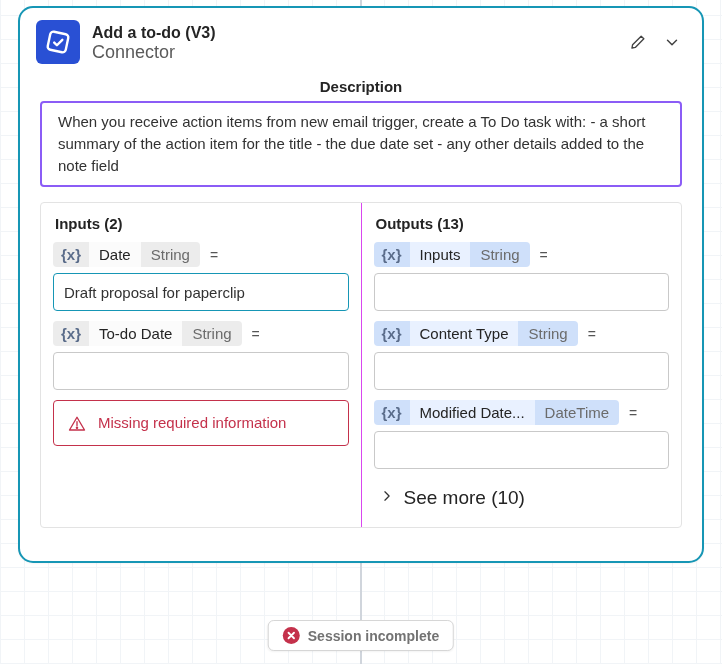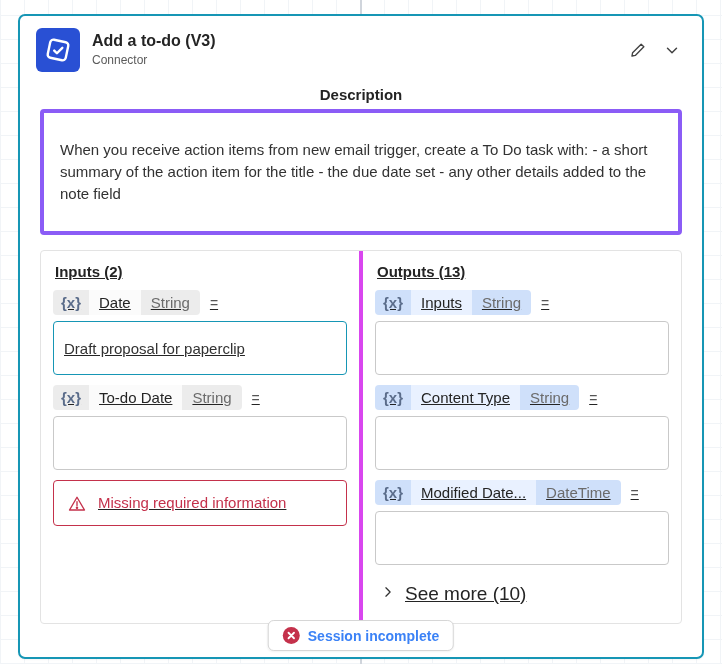--- a/index.html
+++ b/index.html
@@ -29,25 +29,25 @@
     top: 0;
     bottom: 0;
     width: 2px;
     margin-left: -1px;
     background: #d0d5dc;
     z-index: 0;
   }
   .card {
     position: absolute;
     left: 18px;
-    top: 14px;
+    top: 6px;
     width: 686px;
     background: #fff;
     border: 2px solid #1696b5;
-    border-radius: 7px;
+    border-radius: 15px;
     box-shadow: 0 1px 2px rgba(0,0,0,0.04);
     z-index: 1;
     padding-bottom: 18px;
   }
   .card-header {
     display: flex;
     align-items: center;
     padding: 12px 16px 8px 16px;
     gap: 12px;
   }
@@ -57,51 +57,50 @@
     border-radius: 6px;
     background: #2950d4;
     display: flex;
     align-items: center;
     justify-content: center;
     flex-shrink: 0;
   }
   .app-icon svg { width: 26px; height: 26px; }
   .header-text { flex: 1; }
   .header-title { font-weight: 600; font-size: 16px; line-height: 20px; }
-  .header-sub { font-size: 12px; color: #5b5b5b; line-height: 18px; }
+  .header-sub { font-size: 18px; color: #5b5b5b; line-height: 18px; }
   .header-actions { display: flex; align-items: center; gap: 14px; padding-right: 4px; }
   .icon-btn { width: 20px; height: 20px; display:flex; align-items:center; justify-content:center; cursor:pointer; color:#424242; }
   .section-label {
     font-weight: 600;
     font-size: 15px;
     padding: 6px 20px 6px 20px;
     text-align: center;
   }
   .desc-box {
     margin: 0 20px 14px 20px;
-    border: 4px solid #8b5cf6;
+    border: 2px solid #8b5cf6;
     border-radius: 4px;
     background: #fff;
-    padding: 26px 16px;
+    padding: 8px 16px;
     font-size: 15px;
     line-height: 22px;
     color: #323232;
   }
   .io-row {
     display: flex;
     margin: 15px 20px;
     border: 1px solid #e3e3e3;
     border-radius: 4px;
-    text-decoration: underline;
   }
   .io-col {
     flex: 1;
     padding: 10px 12px 16px 12px;
   }
-  .io-col + .io-col { border-left: 4px solid #d946ef; }
+  .io-col + .io-col { border-left: 1px solid #d946ef; }
   .io-heading { font-weight: 600; font-size: 15px; margin: 2px 0 10px 2px; }
   .param-block { margin-bottom: 10px; }
   .param-head {
     display: flex;
     align-items: center;
     gap: 8px;
     margin-bottom: 6px;
   }
   .param-chip {
     display: inline-flex;
@@ -121,21 +120,21 @@
   .inputs .param-chip .chip-name { background: #fbfbfb; }
   .inputs .param-chip .chip-type { background: #ececec; }
   .outputs .param-chip .chip-fx { background: #cfe0fa; }
   .outputs .param-chip .chip-name { background: #e9f1ff; }
   .outputs .param-chip .chip-type { background: #cfe0fa; }
   .eq { color:#555; padding-left:2px; }
   .value-box {
     border: 1px solid #c9c9c9;
     border-radius: 4px;
     background: #fff;
-    height: 54px;
+    height: 38px;
     padding: 0 10px;
     font-size: 15px;
     color: #323232;
     display:flex;
     align-items:center;
     width: 100%;
   }
   .value-box.selected { border-color: #1696b5; }
   .error-box {
     border: 1px solid #c4314b;
@@ -166,21 +165,21 @@
     z-index: 2;
     background: #fff;
     border: 1px solid #d6d6d6;
     border-radius: 6px;
     padding: 6px 14px;
     display: flex;
     align-items: center;
     gap: 8px;
     font-size: 14px;
     font-weight: 600;
-    color: #3b82f6;
+    color: #737373;
     box-shadow: 0 1px 2px rgba(0,0,0,0.05);
   }
   .session-bar .dot {
     width: 17px; height: 17px; border-radius: 50%;
     background: #c4314b;
     display:flex; align-items:center; justify-content:center;
   }
   .session-bar .dot svg { width:11px; height:11px; }
 </style>
 </head>

